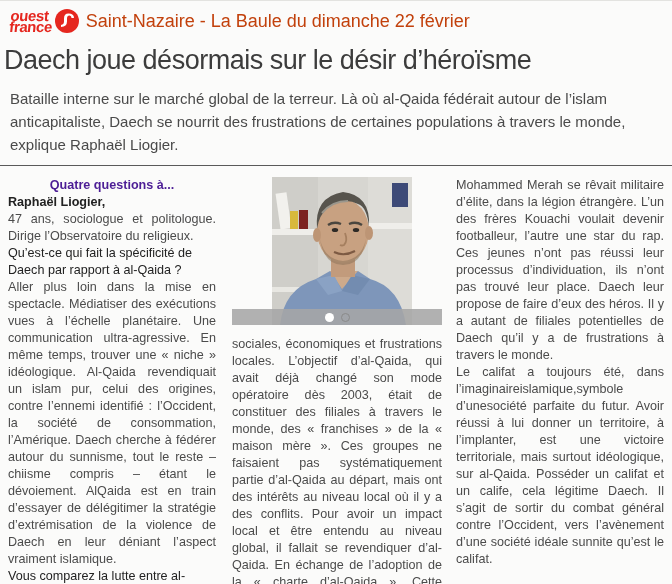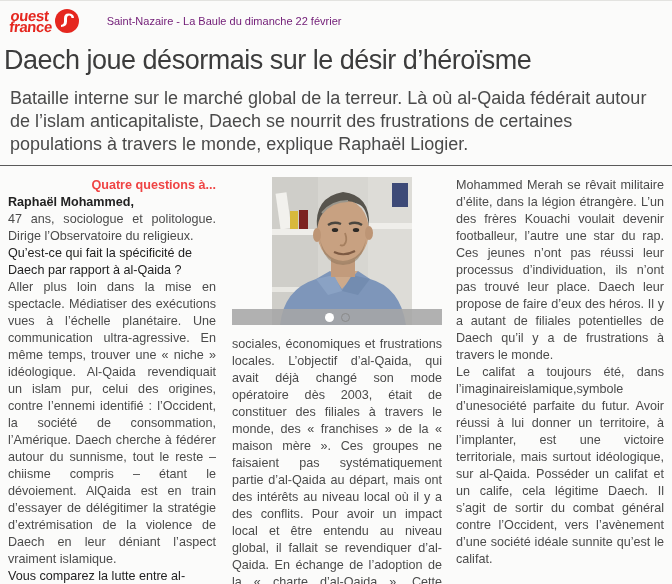--- a/index.html
+++ b/index.html
@@ -12,38 +12,38 @@
   }
   .page{position:relative;width:672px;height:584px;overflow:hidden;border-top:1px solid #e3e3e0;}
 
   
   .masthead{display:flex;align-items:center;padding:8px 10px 2px 10px;}
   .logo{display:flex;align-items:center;cursor:pointer;}
   .logo-words{display:flex;flex-direction:column;line-height:11px;font-weight:bold;
     font-size:15px;letter-spacing:-0.4px;color:#e5271f;transform:skewX(-6deg);}
   .logo-mark{width:24px;height:24px;border-radius:50%;background:#e5271f;margin-left:2px;position:relative;}
   .logo-mark svg{position:absolute;inset:0;}
-  .edition{margin-left:28px;font-size:11px;color:#701a75;}
+  .edition{margin-left:7px;font-size:18px;color:#c2410c;}
 
   
   .headline{margin:10px 8px 0 4px;font-size:27px;font-weight:400;color:#3c3c3c;letter-spacing:-0.5px;}
-  .standfirst{margin:11px 8px 0 10px;font-size:18px;line-height:23px;color:#4a4a4a;}
+  .standfirst{margin:11px 8px 0 10px;font-size:15px;line-height:23px;color:#4a4a4a;}
   .rule{border:none;border-top:1px solid #5a5a5a;margin:9px 0 0 0;}
 
   
   .cols{display:flex;padding:11px 8px 0 8px;gap:0;}
   .col{font-size:12.6px;line-height:17px;text-align:justify;color:#4b4b4b;}
   .col.left{width:208px;margin-right:16px;}
   .col.mid{width:210px;margin-right:14px;}
   .col.right{width:208px;}
   .col p{margin:0;}
   .qhead{font-weight:normal;color:#222;text-align:left;margin:0;}
   .sect{margin-top:31px;}
 
-  .kicker{font-weight:bold;color:#ef4444;text-align:right;}
+  .kicker{font-weight:bold;color:#4c1d95;text-align:center;}
   .name{font-weight:bold;color:#222;text-align:left;margin-top:30px;}
 
   
   .photo-wrap{position:relative;width:210px;height:148px;margin-bottom:11px;}
   .photo{position:absolute;left:40px;top:0;width:140px;height:148px;background:#d9d9d4;overflow:hidden;}
   .carousel-bar{position:absolute;left:0;right:0;bottom:0;height:16px;background:rgba(166,166,166,0.88);}
   .dots{position:absolute;left:0;right:0;bottom:3px;display:flex;justify-content:center;gap:7px;}
   .dot{width:9px;height:9px;border-radius:50%;cursor:pointer;}
   .dot.active{background:#ffffff;}
   .dot.inactive{background:transparent;border:1.5px solid #8a8a8a;box-sizing:border-box;}
@@ -69,21 +69,21 @@
   </div>
 
   <h1 class="headline">Daech joue désormais sur le désir d’héroïsme</h1>
   <p class="standfirst">Bataille interne sur le marché global de la terreur. Là où al-Qaida fédérait autour de l’islam anticapitaliste, Daech se nourrit des frustrations de certaines populations à travers le monde, explique Raphaël Liogier.</p>
   <hr class="rule">
 
   <div class="cols">
 
     <div class="col left">
       <p class="kicker">Quatre questions à...</p>
-      <p class="name">Raphaël Mohammed,</p>
+      <p class="name">Raphaël Liogier,</p>
       <p>47 ans, sociologue et politologue. Dirige l’Observatoire du religieux.</p>
       <p class="qhead sect">Qu’est-ce qui fait la spécificité de Daech par rapport à al-Qaida ?</p>
       <p>Aller plus loin dans la mise en spectacle. Médiatiser des exécutions vues à l’échelle planétaire. Une communication ultra-agressive. En même temps, trouver une « niche » idéologique. Al-Qaida revendiquait un islam pur, celui des origines, contre l’ennemi identifié : l’Occident, la société de consommation, l’Amérique. Daech cherche à fédérer autour du sunnisme, tout le reste – chiisme compris – étant le dévoiement. AlQaida est en train d’essayer de délégitimer la stratégie d’extrémisation de la violence de Daech en leur déniant l’aspect vraiment islamique.</p>
       <p class="qhead sect">Vous comparez la lutte entre al-Qaida et l’État islamique à un « marché global de la terreur ».</p>
 
     </div>
 
     <div class="col mid">
       <div class="photo-wrap">
         <div class="photo">

